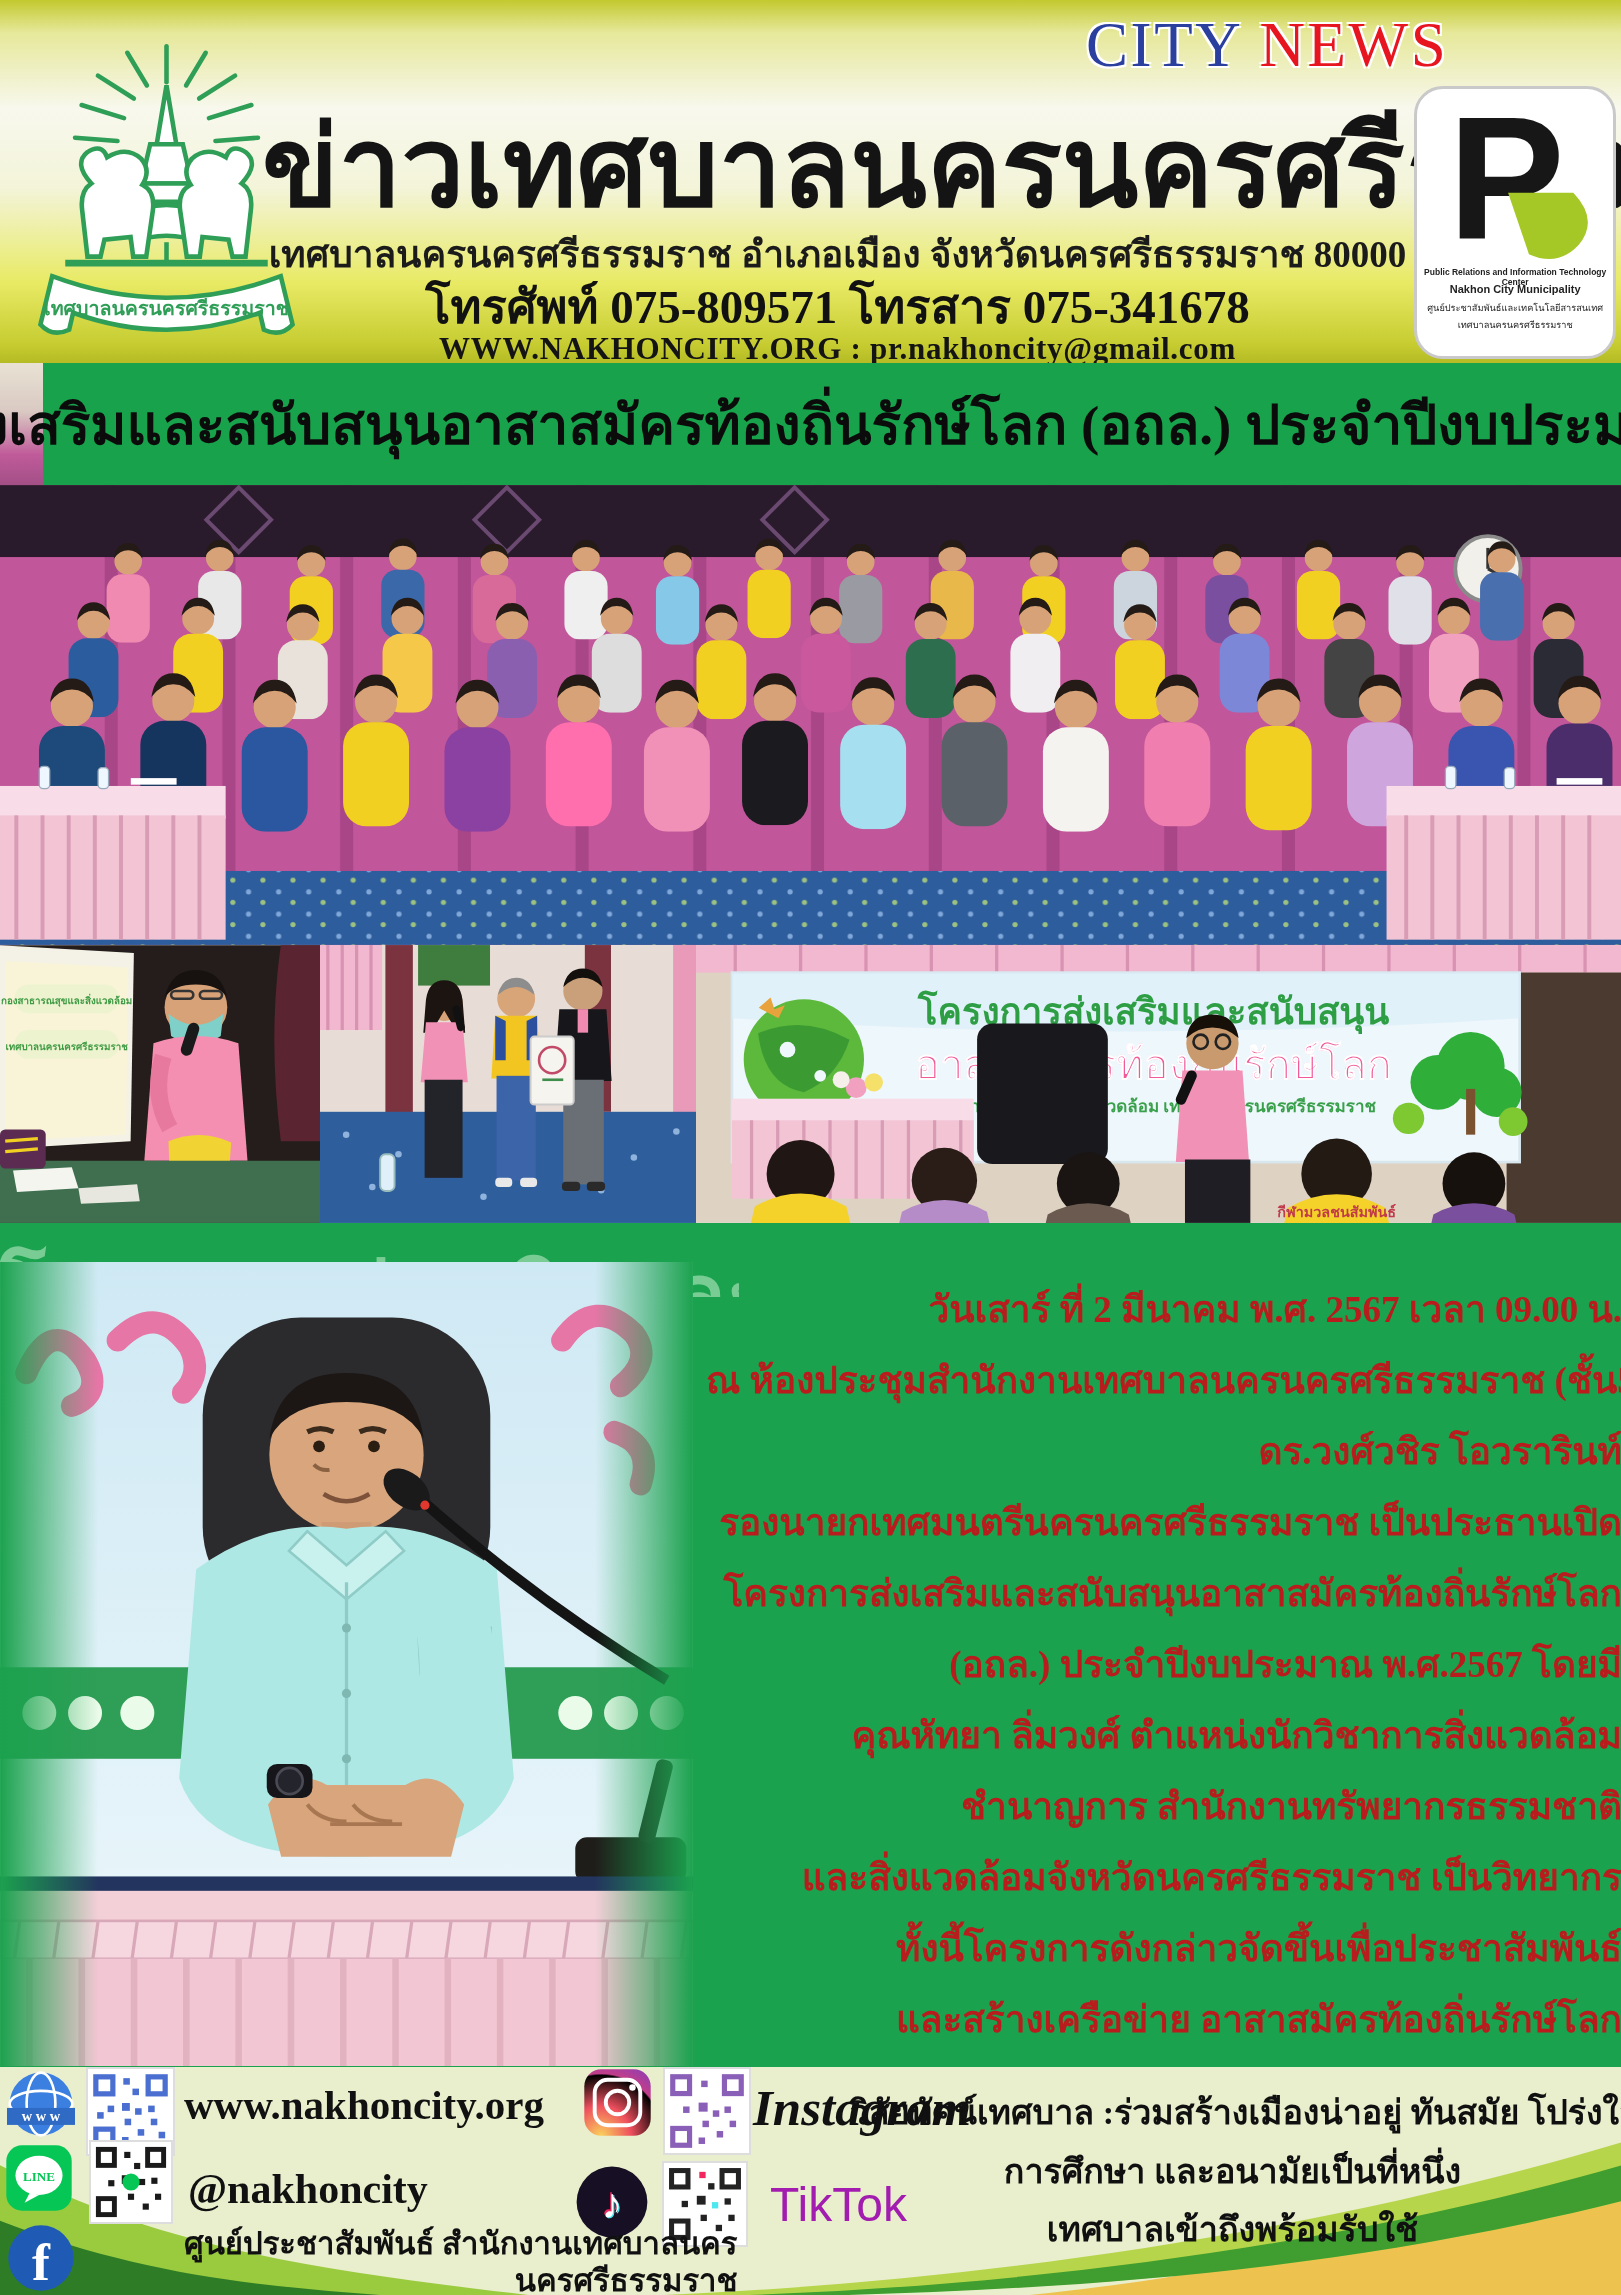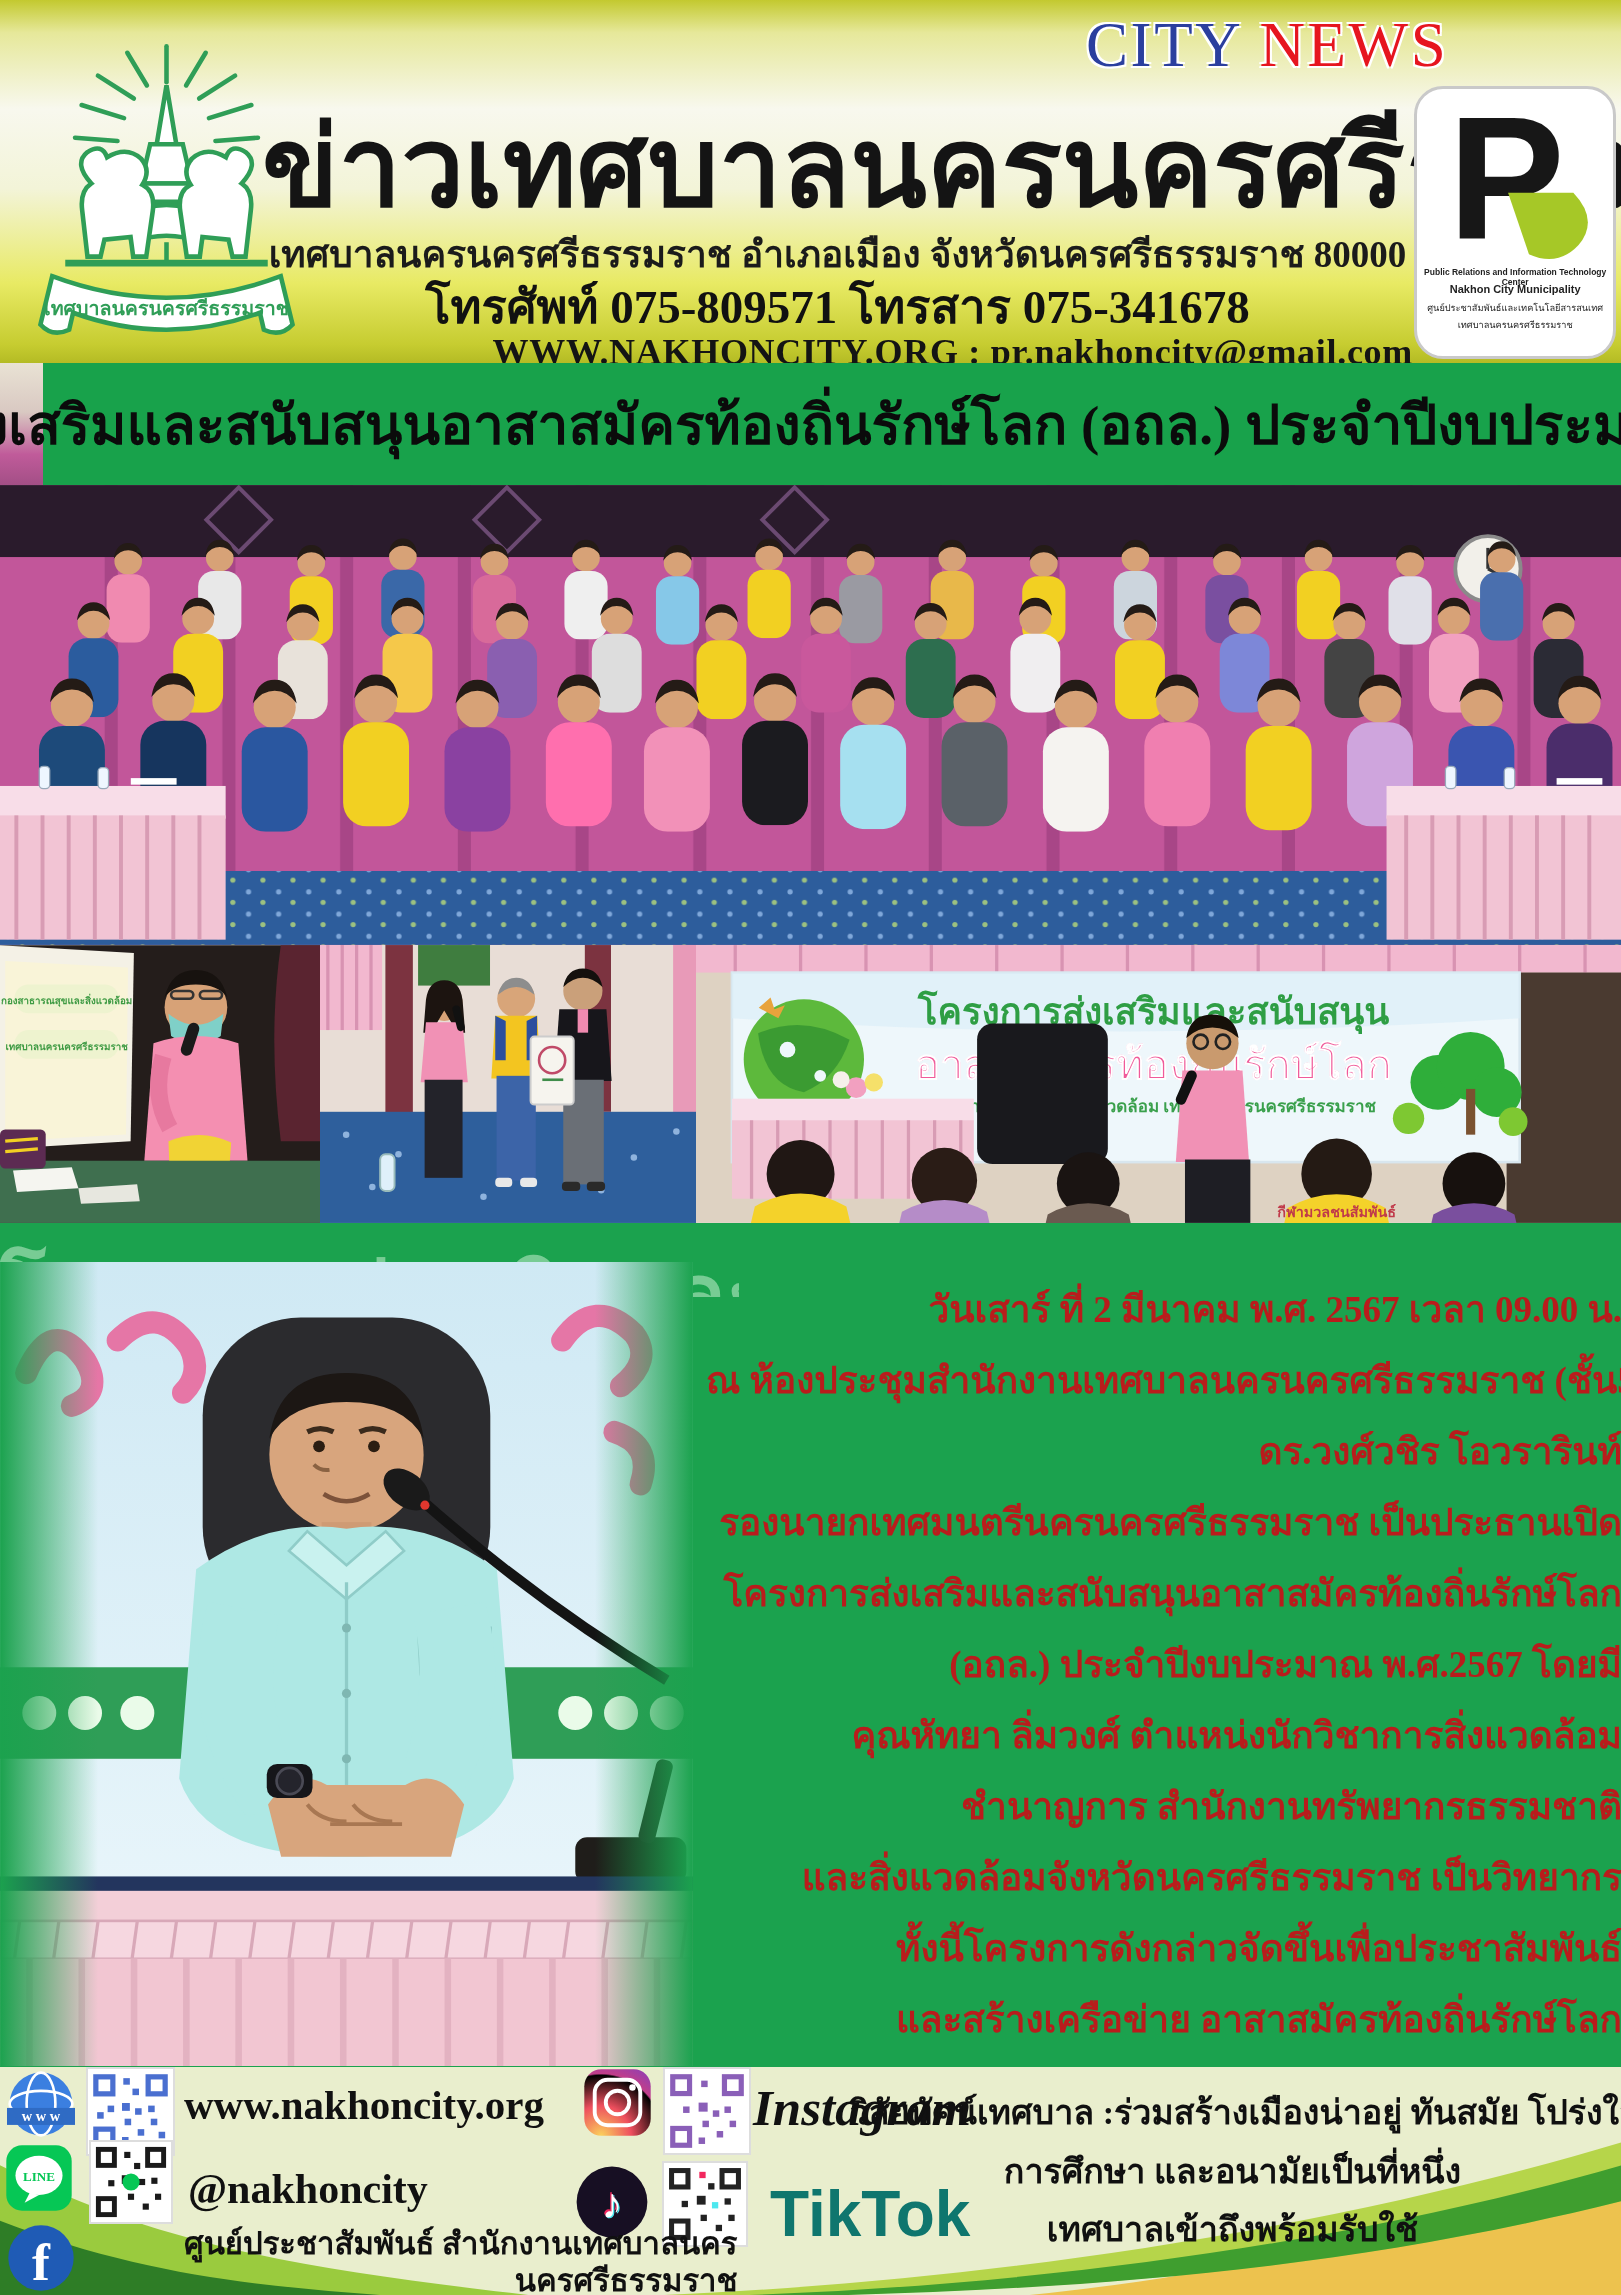--- a/index.html
+++ b/index.html
@@ -9,21 +9,21 @@
 
   
   .header{left:0;top:0;width:1622px;height:363px;
     background:linear-gradient(180deg,#c3c92f 0%,#e6e89a 9%,#f8f8ee 30%,#f3f4d8 52%,#e8ea64 78%,#c6cc30 95%,#b4bb24 100%);}
   .citynews{left:1086px;top:9.2px;width:366px;height:78px;font-weight:normal;font-size:63px;letter-spacing:2.6px;text-align:left;
     text-shadow:-2px -2px 0 #fff,2px -2px 0 #fff,-2px 2px 0 #fff,2px 2px 0 #fff;}
   .citynews .c{color:#2b3f9e;} .citynews .n{color:#e6151f;}
   .h-title{left:262px;top:77px;width:1151px;text-align:center;font-size:112px;font-weight:bold;color:#141414;white-space:nowrap;}
   .h-addr{left:262px;top:224px;width:1151px;text-align:center;font-size:37px;font-weight:bold;color:#1b1b1b;white-space:nowrap;}
   .h-phone{left:262px;top:269px;width:1151px;text-align:center;font-size:47px;font-weight:bold;color:#111;white-space:nowrap;}
-  .h-web{left:262px;top:331px;width:1151px;text-align:right;font-size:36px;font-weight:bold;color:#141414;letter-spacing:0.7px;white-space:nowrap;}
+  .h-web{left:262px;top:331px;width:1151px;text-align:center;font-size:31px;font-weight:bold;color:#141414;letter-spacing:0.7px;white-space:nowrap;}
   .prbox{left:1414px;top:86px;width:196px;height:267px;background:#fff;border:3.9px solid #c9c9c9;border-radius:29px;overflow:hidden;}
   .prbox .pP{position:absolute;left:31px;top:-11.8px;font-family:"Liberation Sans","DejaVu Sans",sans-serif;
     font-size:175px;font-weight:bold;color:#171717;}
   .prtxt{position:absolute;left:5.2px;width:186px;text-align:center;color:#222;font-family:"Liberation Sans",sans-serif;}
 
   
   .bannerEdge{left:0;top:363px;width:43px;height:122px;background:linear-gradient(180deg,#e9e2d4 0%,#d9c9c2 40%,#c05b9a 75%,#a34f86 100%);}
   .banner{left:43px;top:363px;width:1579px;height:122px;background:#18a24b;display:flex;align-items:center;justify-content:center;}
   .banner div{font-size:55px;font-weight:bold;color:#0b0b0b;white-space:nowrap;}
 
@@ -37,21 +37,21 @@
     color:rgba(196,238,206,.55);white-space:nowrap;}
   .btext{left:706px;top:1274px;width:916px;}
   .btext div{height:71px;line-height:71px;text-align:right;font-size:37px;font-weight:bold;color:#b91c1c;white-space:nowrap;font-family:Liberation Serif, serif;}
 
   
   .footer{left:0;top:2067px;width:1622px;height:229px;background:#e9eecd;}
   .f-item{position:absolute;white-space:nowrap;text-align:right;}
   .f-web{left:184px;top:14.4px;font-size:41px;font-weight:bold;color:#111;}
   .f-insta{left:753px;top:11.8px;font-size:51px;font-style:italic;font-weight:bold;color:#111;}
   .f-line{left:188px;top:98px;font-size:42px;font-weight:bold;color:#111;}
-  .f-tiktok{left:770px;top:110px;font-size:64px;font-weight:bold;font-family:"Liberation Sans","DejaVu Sans",sans-serif;color:#0f766e;}
+  .f-tiktok{left:770px;top:110px;font-size:48px;font-weight:normal;font-family:"Liberation Sans","DejaVu Sans",sans-serif;color:#a21caf;}
   .f-center{left:184px;top:158px;font-size:31px;font-weight:bold;color:#101010;line-height:37px;}
   .f-vis{left:850px;width:765px;text-align:center;font-size:34px;font-weight:bold;color:#101010;}
   .qr{position:absolute;background:#fff;border:2px solid #ddd;}
 </style>
 </head>
 <body>
 
 <div class="poster">
 
   <div class="abs header">

